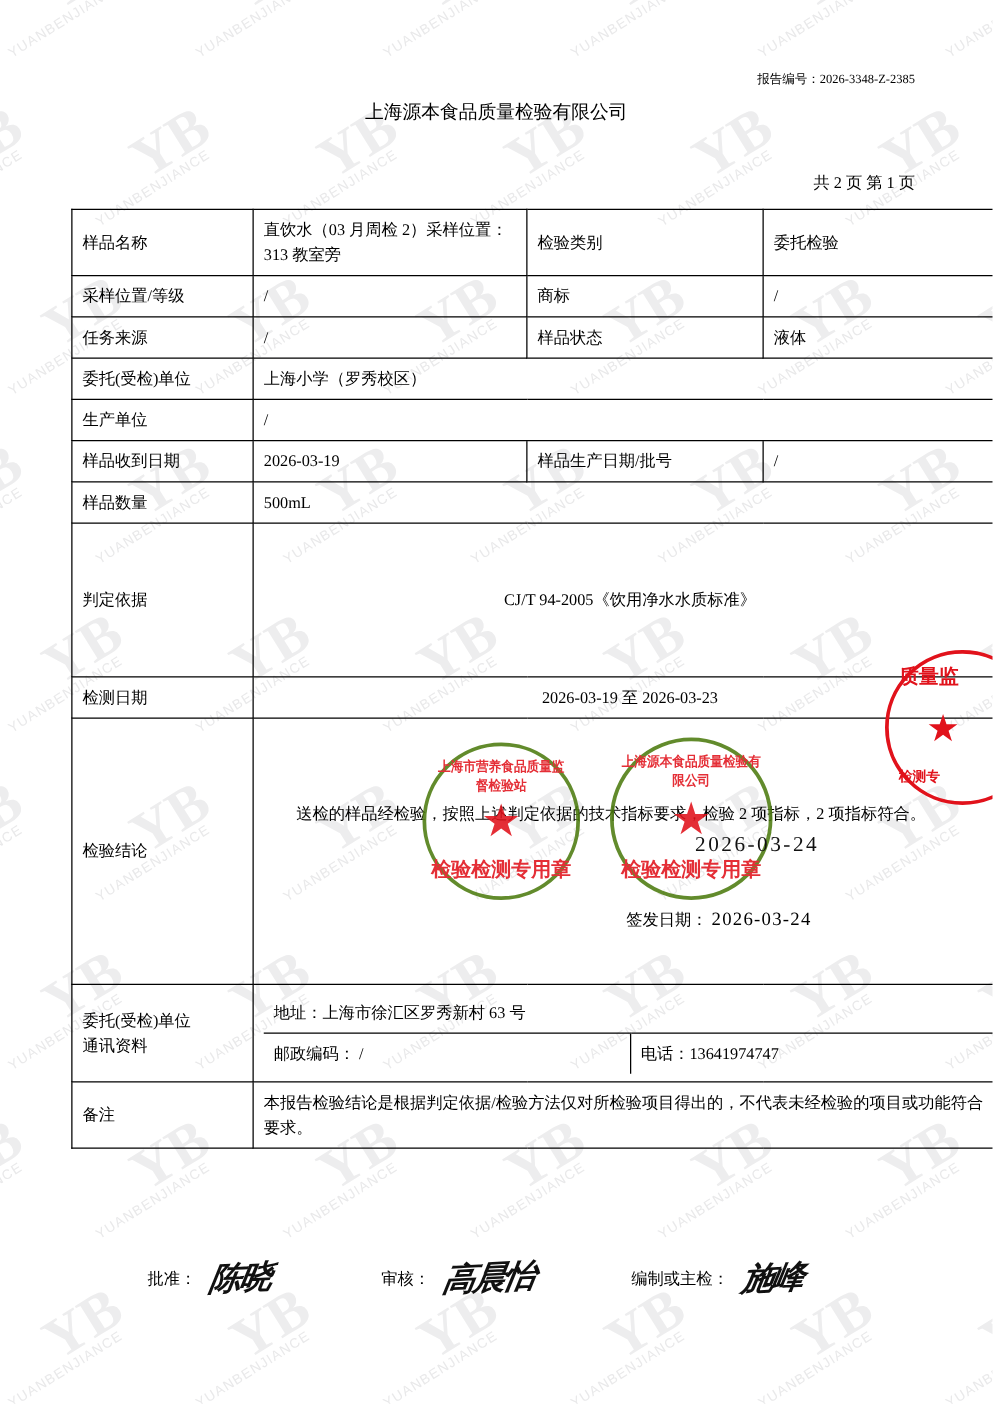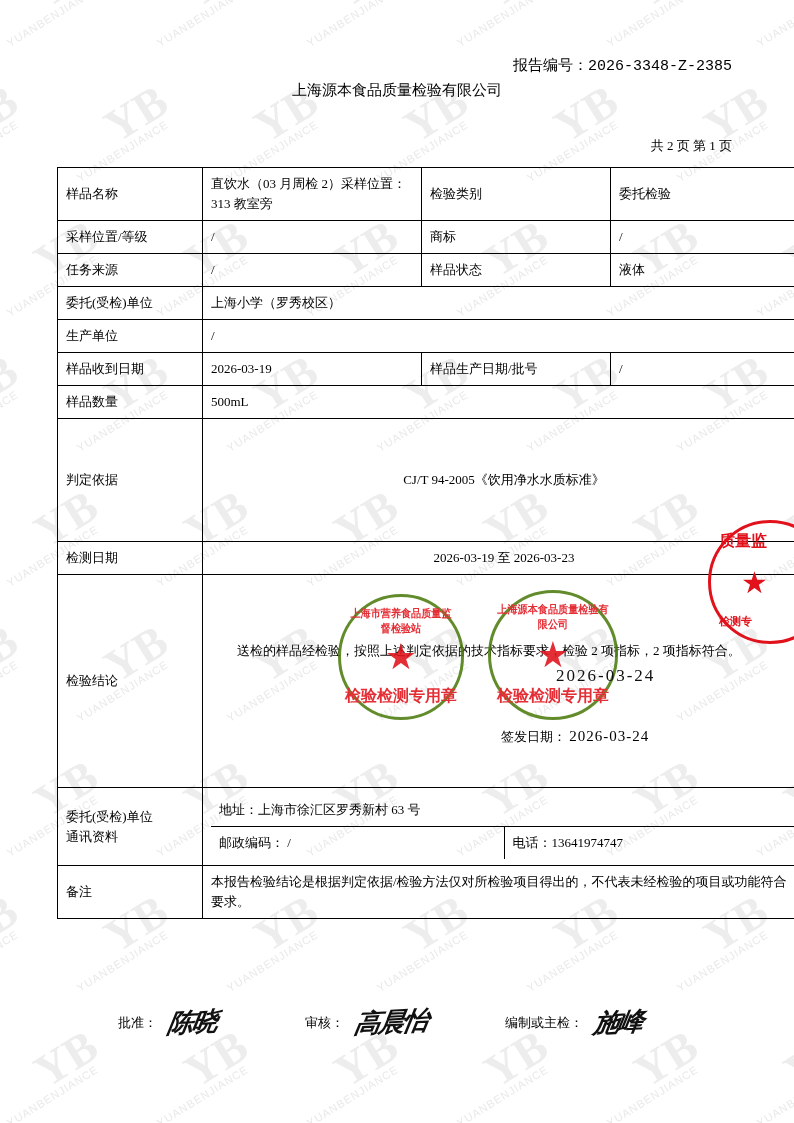--- a/index.html
+++ b/index.html
@@ -50,22 +50,22 @@
     position: relative;
     z-index: 2;
     width: 794px;
     height: 1123px;
   }
 
   .report-no {
     position: absolute;
     right: 62px;
     top: 56px;
-    font-size: 15px;
-    font-family: Liberation Mono, monospace;
+    font-size: 10px;
+    font-family: Liberation Serif, serif;
   }
 
   .org-lines {
     position: absolute;
     left: 0;
     top: 78px;
     width: 794px;
     text-align: center;
     font-size: 15px;
     line-height: 25px;

